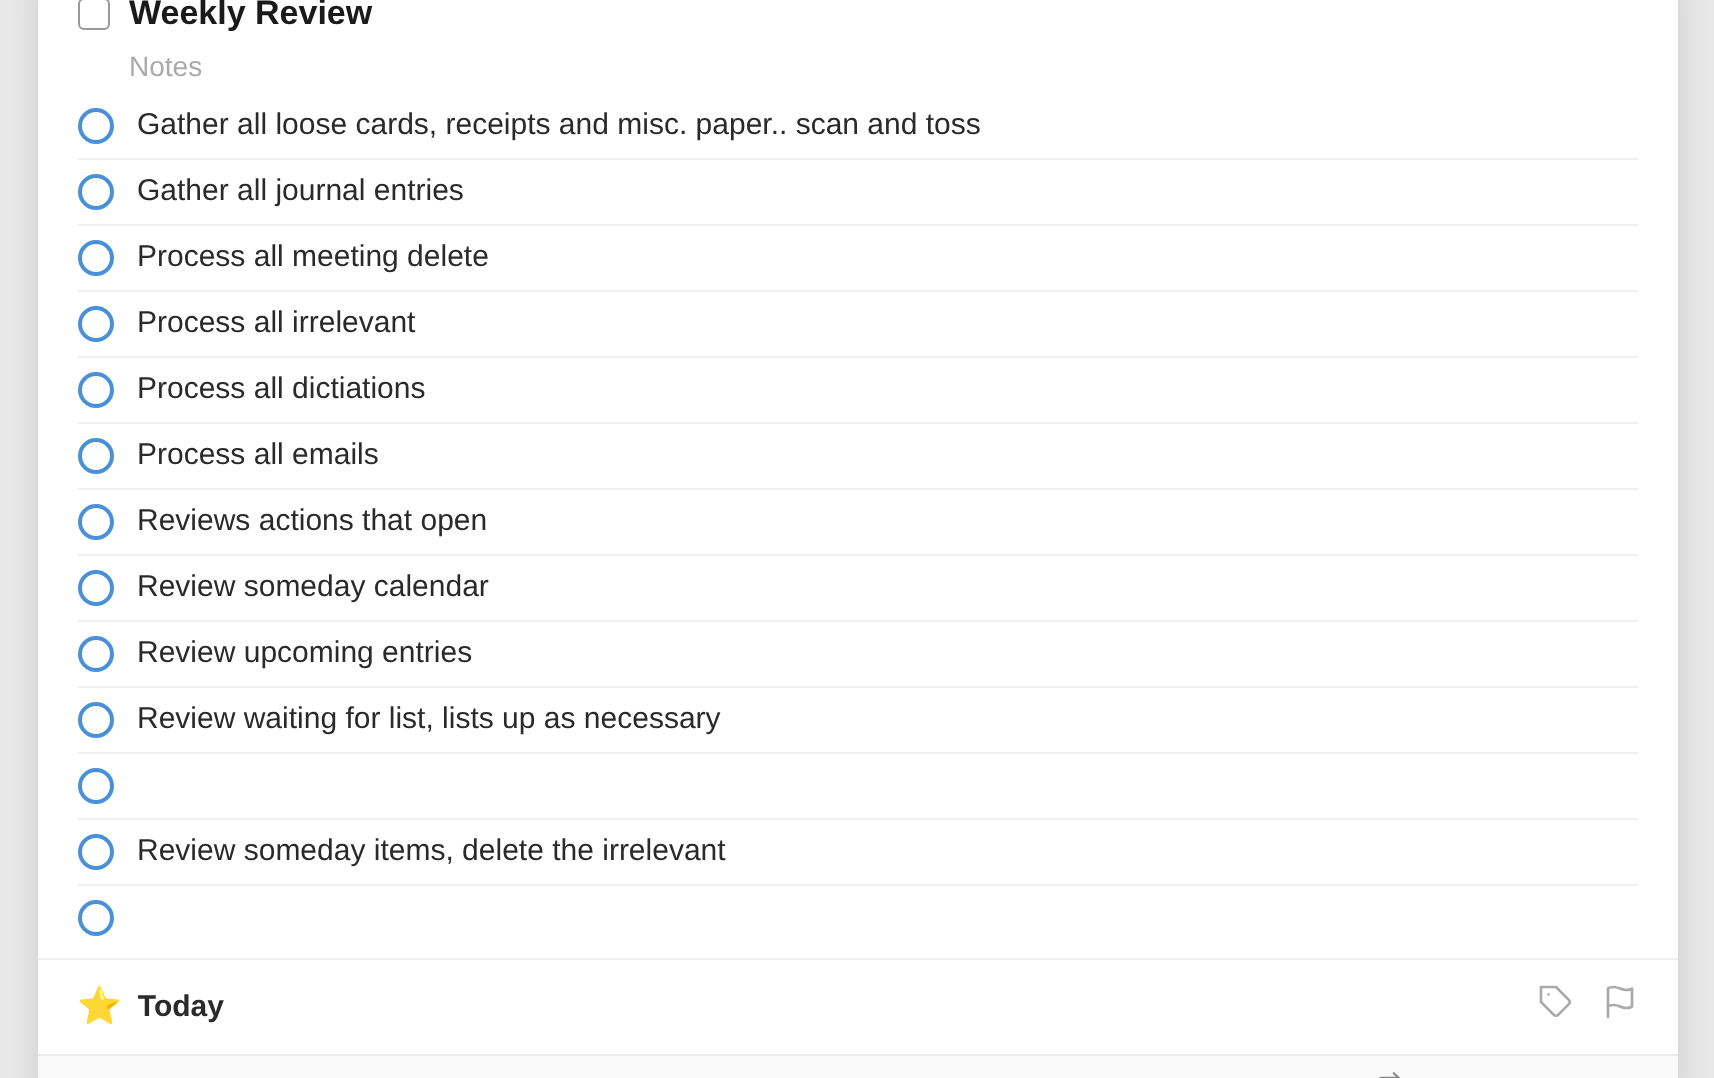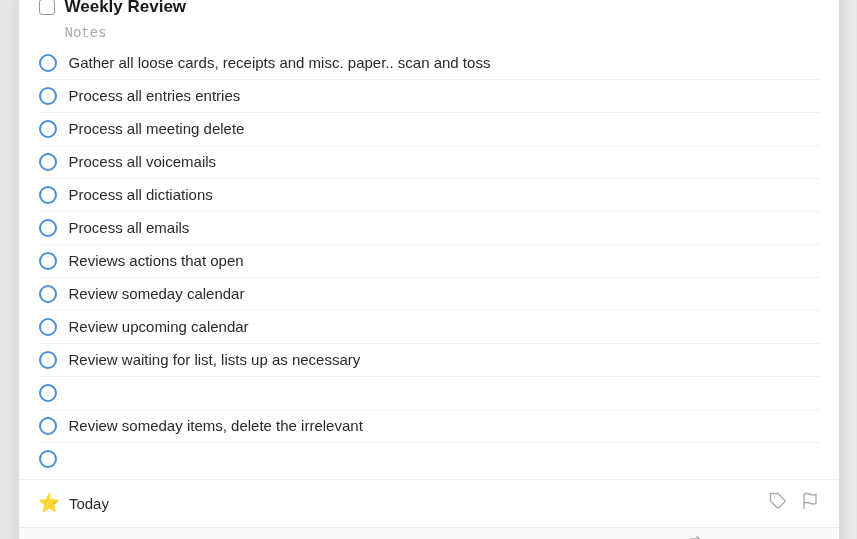--- a/index.html
+++ b/index.html
@@ -47,21 +47,20 @@
     .card-title {
       font-size: 17px;
       font-weight: 600;
       color: #1a1a1a;
     }
 
     .notes-label {
       padding: 2px 20px 6px 46px;
       font-size: 14px;
       color: #aaaaaa;
-      font-family: Liberation Mono, monospace;
     }
 
     .task-list {
       padding: 0 20px 0 20px;
     }
 
     .task-item {
       display: flex;
       align-items: center;
       padding: 7px 0;
@@ -105,21 +104,21 @@
     }
 
     .star-icon {
       font-size: 18px;
       color: #f5c518;
     }
 
     .today-label {
       font-size: 15px;
       color: #2a2a2a;
-      font-weight: 400;
+      font-weight: 700;
     }
 
     .footer-right {
       display: flex;
       align-items: center;
       gap: 14px;
     }
 
     .footer-icon {
       color: #aaaaaa;
@@ -161,49 +160,49 @@
 
   <div class="notes-label">Notes</div>
 
   <div class="task-list">
   <div class="task-item">
         <div class="task-circle"></div>
         <span class="task-text">Gather all loose cards, receipts and misc. paper.. scan and toss</span>
       </div>
       <div class="task-item">
         <div class="task-circle"></div>
-        <span class="task-text">Process all entries entries</span>
+        <span class="task-text">Gather all journal entries</span>
       </div>
       <div class="task-item">
         <div class="task-circle"></div>
         <span class="task-text">Process all meeting delete</span>
       </div>
       <div class="task-item">
         <div class="task-circle"></div>
-        <span class="task-text">Process all voicemails</span>
+        <span class="task-text">Process all irrelevant</span>
       </div>
       <div class="task-item">
         <div class="task-circle"></div>
         <span class="task-text">Process all dictiations</span>
       </div>
       <div class="task-item">
         <div class="task-circle"></div>
         <span class="task-text">Process all emails</span>
       </div>
       <div class="task-item">
         <div class="task-circle"></div>
         <span class="task-text">Reviews actions that open</span>
       </div>
       <div class="task-item">
         <div class="task-circle"></div>
         <span class="task-text">Review someday calendar</span>
       </div>
       <div class="task-item">
         <div class="task-circle"></div>
-        <span class="task-text">Review upcoming calendar</span>
+        <span class="task-text">Review upcoming entries</span>
       </div>
       <div class="task-item">
         <div class="task-circle"></div>
         <span class="task-text">Review waiting for list, lists up as necessary</span>
       </div>
       <div class="task-item">
         <div class="task-circle"></div>
       </div>
       <div class="task-item">
         <div class="task-circle"></div>

